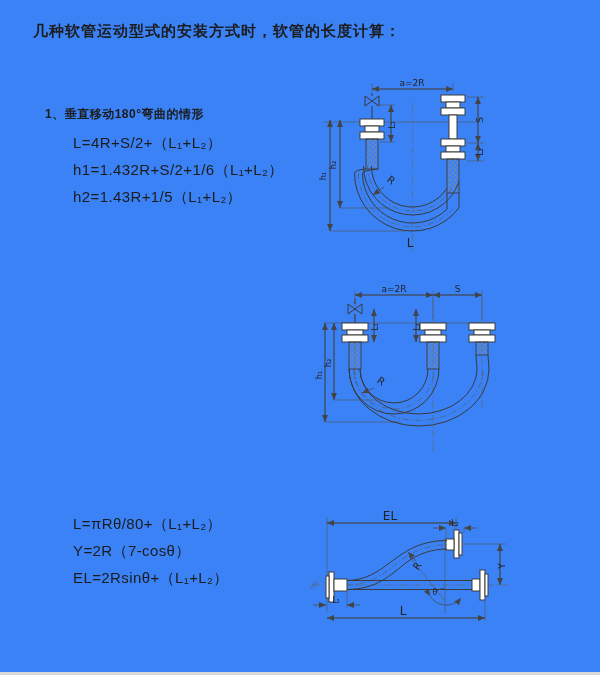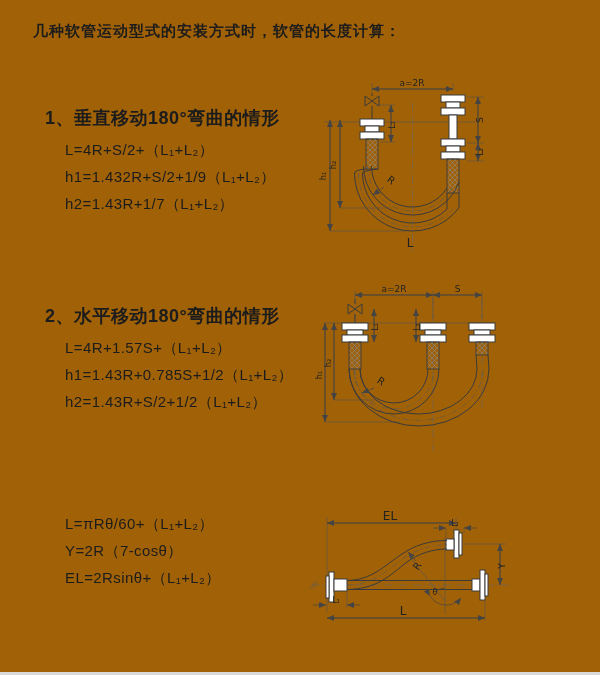--- a/index.html
+++ b/index.html
@@ -1,23 +1,23 @@
 <!DOCTYPE html>
 <html><head>
 <meta charset="utf-8">
 <style>
   html,body{margin:0;padding:0;background:#ffffff;}
-  .page{position:relative;width:600px;height:675px;background:#a16207;overflow:hidden;
+  .page{position:relative;width:600px;height:675px;background:#3b82f6;overflow:hidden;
         font-family:"Liberation Sans","DejaVu Sans",sans-serif;color:#1c1c1c;}
   .page-edge{position:absolute;left:0;bottom:0;width:100%;height:3px;background:#d9d9d9;}
   .title{position:absolute;left:33px;top:22px;font-size:15px;font-weight:700;letter-spacing:1px;}
   .section{position:absolute;left:45px;}
   #s1{top:106px}#s2{top:304px}#s3{top:514px}
-  .heading{font-size:18px;font-weight:700;margin-bottom:10px;letter-spacing:0.5px;}
-  .formula{font-size:15px;margin-left:20px;margin-bottom:8px;letter-spacing:0.4px;line-height:19px;}
+  .heading{font-size:12px;font-weight:700;margin-bottom:10px;letter-spacing:0.5px;}
+  .formula{font-size:15px;margin-left:28px;margin-bottom:8px;letter-spacing:0.4px;line-height:19px;}
   .diag{position:absolute;}
   #d1{left:310px;top:75px;width:290px;height:180px;}
   #d2{left:312px;top:283px;width:286px;height:172px;}
   #d3{left:300px;top:500px;width:300px;height:145px;}
   
   .ol{fill:none;stroke:#3a3a3a;stroke-width:1;}
   .olr{fill:#ffffff;stroke:#3a3a3a;stroke-width:1;}
   .thin{fill:none;stroke:#555555;stroke-width:0.6;}
   .dim{fill:none;stroke:#444444;stroke-width:0.7;}
   .cl{fill:none;stroke:#666666;stroke-width:0.6;stroke-dasharray:8 2.5 1.5 2.5;}
@@ -28,33 +28,27 @@
 </head>
 <body>
 
 <div class="page">
 
   <div class="title">几种软管运动型式的安装方式时，软管的长度计算：</div>
 
   <div class="section" id="s1">
     <div class="heading">1、垂直移动180°弯曲的情形</div>
     <div class="formula">L=4R+S/2+（L₁+L₂）</div>
-    <div class="formula">h1=1.432R+S/2+1/9（L₁+L₂）</div>
-    <div class="formula">h2=1.43R+1/7（L₁+L₂）</div>
+    <div class="formula">h1=1.432R+S/2+1/6（L₁+L₂）</div>
+    <div class="formula">h2=1.43R+1/5（L₁+L₂）</div>
   </div>
 
-  <div class="section" id="s2">
-    <div class="heading">2、水平移动180°弯曲的情形</div>
-    <div class="formula">L=4R+1.57S+（L₁+L₂）</div>
-    <div class="formula">h1=1.43R+0.785S+1/2（L₁+L₂）</div>
-    <div class="formula">h2=1.43R+S/2+1/2（L₁+L₂）</div>
-  </div>
 
   <div class="section" id="s3">
-    <div class="formula">L=πRθ/60+（L₁+L₂）</div>
+    <div class="formula">L=πRθ/80+（L₁+L₂）</div>
     <div class="formula">Y=2R（7-cosθ）</div>
     <div class="formula">EL=2Rsinθ+（L₁+L₂）</div>
   </div>
 
   <svg class="diag" id="d1" viewBox="0 0 290 180">
     <defs>
       <marker id="ar1" markerWidth="8" markerHeight="7" refX="7" refY="3" orient="auto" markerUnits="userSpaceOnUse">
         <path d="M0,0L7,3L0,6Z" fill="#444"></path>
       </marker>
       <pattern id="bp1" width="5" height="5" patternUnits="userSpaceOnUse">

